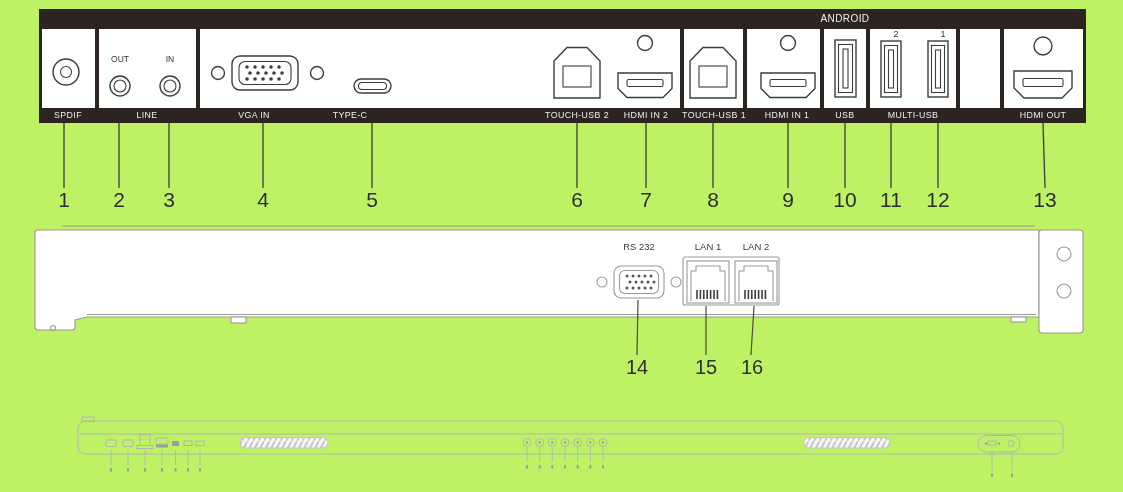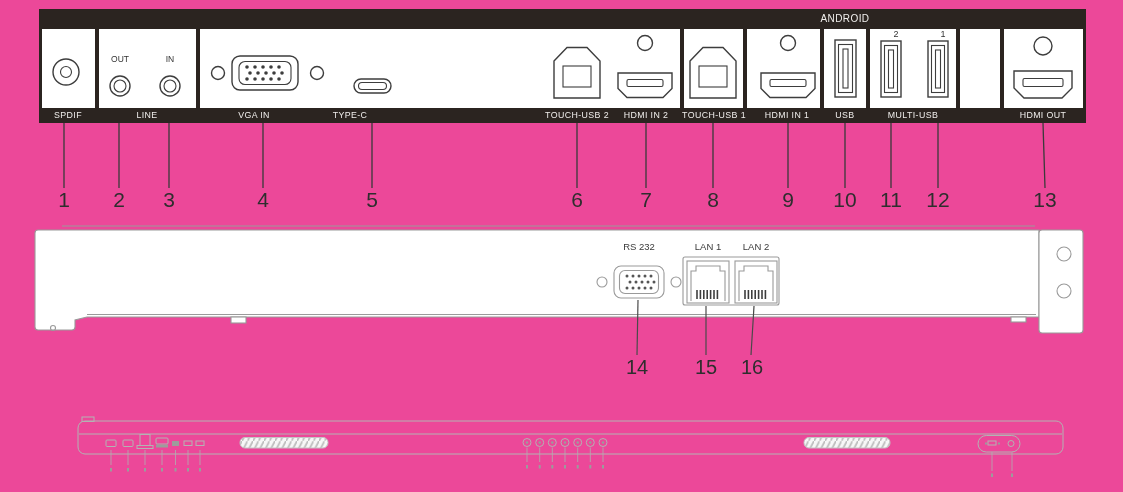--- a/index.html
+++ b/index.html
@@ -1,16 +1,16 @@
 <!DOCTYPE html>
 <html style="--panel_dark: #2b2420; --port_stroke: #3d3d3d; --callout_text: #2e2e2e; --panel_label_text: #f0eeec; --outline_gray: #9a9a9a; --outline_light: #b3b3b3;"><head>
 <meta charset="utf-8">
 <style>
   html,body{margin:0;padding:0;background:#fff;}
-  .canvas{position:relative;width:1123px;height:492px;background:#ec4899;overflow:hidden;
+  .canvas{position:relative;width:1123px;height:492px;background:#bef264;overflow:hidden;
           font-family:"Liberation Sans",sans-serif;}
   svg{position:absolute;left:0;top:0;}
   .pdark{fill:var(--panel_dark,#2b2420);}
   .sec{fill:#ffffff;}
   .ps{stroke:var(--port_stroke,#3d3d3d);fill:none;stroke-width:1.4;}
   .ps2{stroke:var(--port_stroke,#3d3d3d);fill:none;stroke-width:1.1;}
   .pin{fill:var(--port_stroke,#3d3d3d);stroke:none;}
   .lbl{font-family:"Liberation Sans",sans-serif;font-size:8.8px;letter-spacing:.4px;
        fill:var(--panel_label_text,#f0eeec);text-anchor:middle;}
   .slbl{font-family:"Liberation Sans",sans-serif;font-size:9px;fill:#333;text-anchor:middle;}

